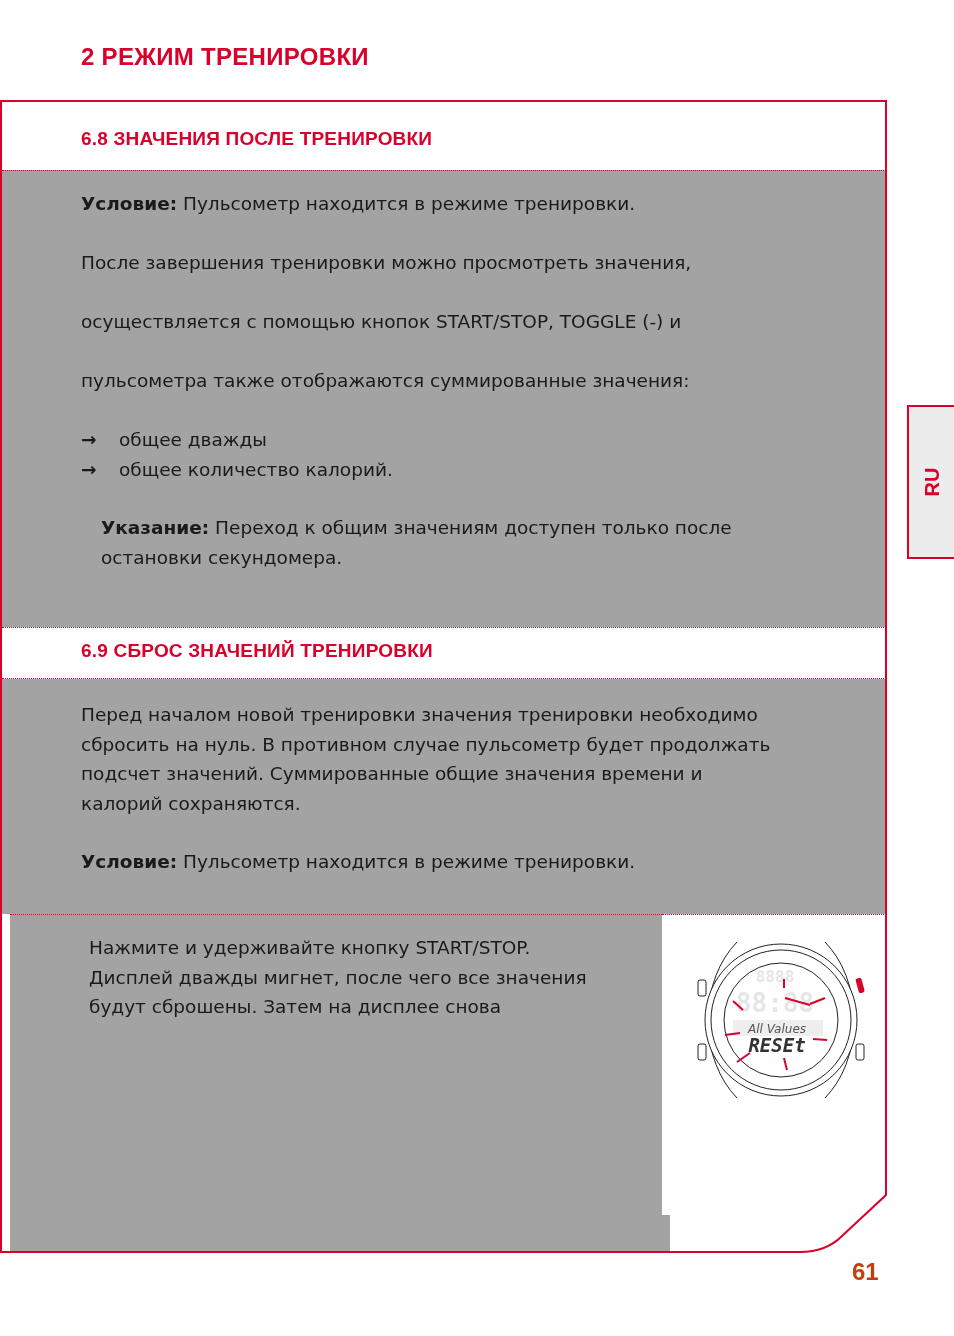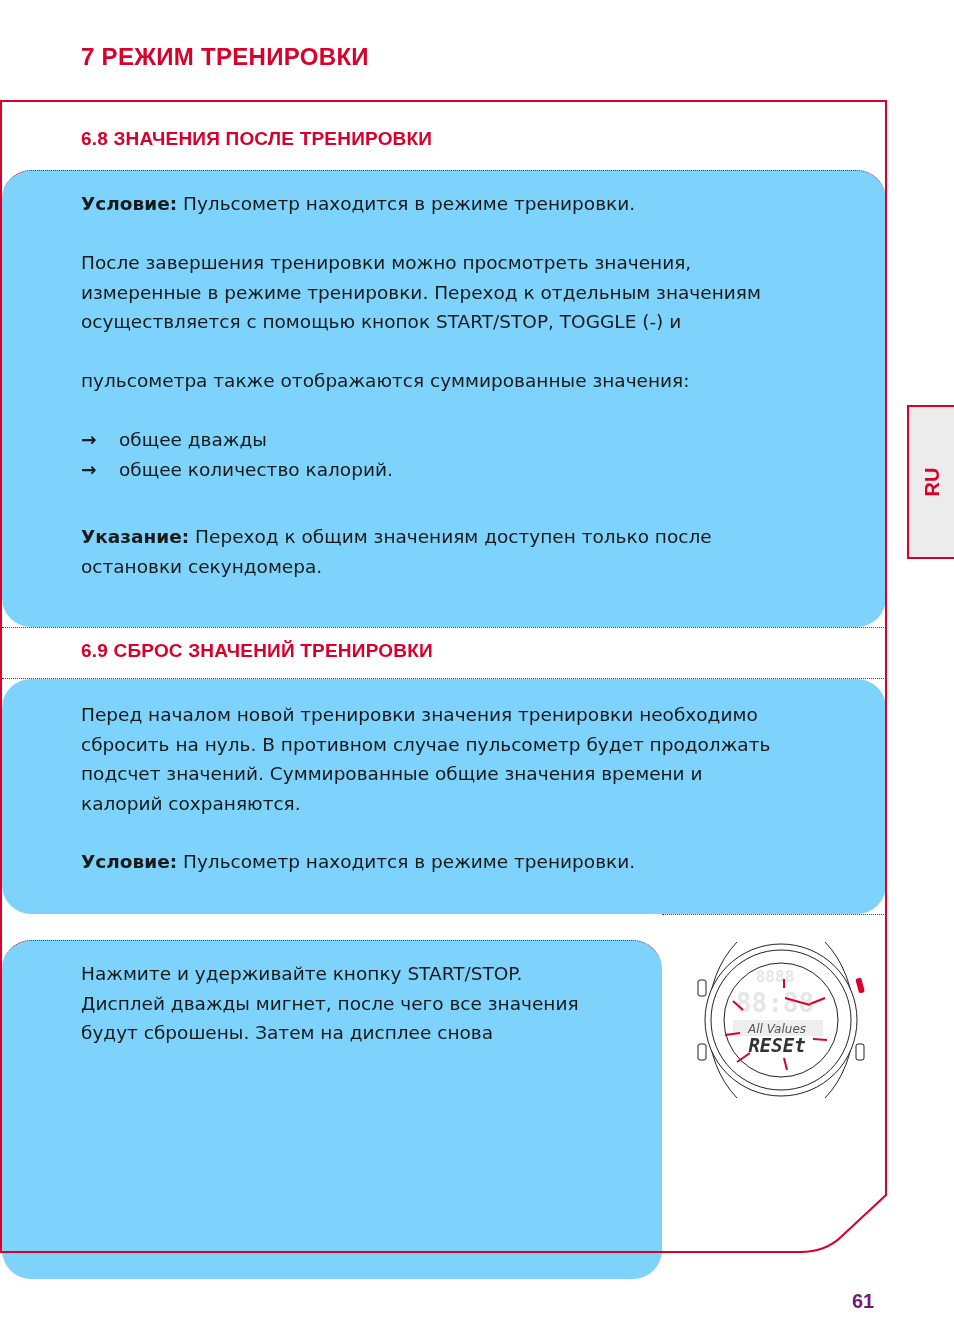--- a/index.html
+++ b/index.html
@@ -12,21 +12,21 @@
     position: absolute; left: 81px; top: 43px; margin: 0;
     font-family: "Liberation Sans", sans-serif; font-weight: bold;
     font-size: 24px; color: #d9002b; letter-spacing: 0.3px;
   }
   .frame {
     position: absolute; left: 0; top: 100px; width: 887px; height: 896px;
   }
   .frame svg.border { position: absolute; left: 0; top: 0; }
   .band { position: absolute; left: 2px; width: 884px; }
   .white { background: #ffffff; }
-  .grey { background: #7dd3fc; border-radius: 29px; }
+  .grey { background: #a3a3a3; }
   .dotted-top { border-top: 1px dotted #d9002b; }
   .dotted-bottom { border-bottom: 1px dotted #d9002b; }
   .section-heading {
     position: absolute; left: 79px; margin: 0;
     font-family: "Liberation Sans", sans-serif; font-weight: bold;
     font-size: 19px; color: #d9002b; letter-spacing: 0.2px;
   }
   .text {
     position: absolute; left: 79px; font-size: 18.5px; line-height: 29.5px;
     margin: 0; color: #1a1a1a;
@@ -39,51 +39,51 @@
     position: absolute; left: 907px; top: 405px; width: 47px; height: 154px;
     border: 2px solid #d9002b; border-right: none; background: #ececec; box-sizing: border-box;
   }
   .lang-tab span {
     position: absolute; left: 50%; top: 50%;
     transform: translate(-50%, -50%) rotate(-90deg);
     font-family: "Liberation Sans", sans-serif; font-weight: bold; font-size: 20px; color: #d9002b;
   }
   .page-number {
     position: absolute; left: 852px; top: 1258px;
-    font-family: "Liberation Sans", sans-serif; font-weight: bold; font-size: 20px; color: #701a75; margin-top: 32px;
+    font-family: "Liberation Sans", sans-serif; font-weight: bold; font-size: 24px; color: #c2410c;
   }
   .watch { position: absolute; left: 695px; top: 940px; }
 </style>
 </head>
 <body>
 
-<h1 class="chapter-title">7 РЕЖИМ ТРЕНИРОВКИ</h1>
+<h1 class="chapter-title">2 РЕЖИМ ТРЕНИРОВКИ</h1>
 
 <div class="frame">
 
   <div class="band white" style="top:0; height:70px;">
     <h2 class="section-heading" style="top:28px;">6.8 ЗНАЧЕНИЯ ПОСЛЕ ТРЕНИРОВКИ</h2>
   </div>
 
   <div class="band grey dotted-top" style="top:70px; height:456px;">
     <p class="text" style="top:18px;">
       <b>Условие:</b><span> Пульсометр находится в режиме тренировки.</span>
     </p>
     <p class="text" style="top:77px;">
       <span>После завершения тренировки можно просмотреть значения,</span><br>
-      <span>измеренные в режиме тренировки. Переход к отдельным значениям</span><br>
+      <br>
       <span>осуществляется с помощью кнопок START/STOP, TOGGLE (-) и</span><br>
       <br>
       <span>пульсометра также отображаются суммированные значения:</span>
     </p>
     <ul class="text bullet-list" style="top:254px;">
       <li><span class="arrow">→</span><span>общее дважды</span></li>
       <li><span class="arrow">→</span><span>общее количество калорий.</span></li>
     </ul>
-    <p class="text" style="top:351px;">
+    <p class="text" style="top:342px;margin-left:20px;">
       <b>Указание:</b><span> Переход к общим значениям доступен только после</span><br>
       <span>остановки секундомера.</span>
     </p>
   </div>
 
   <div class="band white dotted-top dotted-bottom" style="top:527px; height:50px;">
     <h2 class="section-heading" style="top:12px;">6.9 СБРОС ЗНАЧЕНИЙ ТРЕНИРОВКИ</h2>
   </div>
 
   <div class="band grey" style="top:579px; height:235px;">
@@ -91,21 +91,21 @@
       <span>Перед началом новой тренировки значения тренировки необходимо</span><br>
       <span>сбросить на нуль. В противном случае пульсометр будет продолжать</span><br>
       <span>подсчет значений. Суммированные общие значения времени и</span><br>
       <span>калорий сохраняются.</span>
     </p>
     <p class="text" style="top:168px;">
       <b>Условие:</b><span> Пульсометр находится в режиме тренировки.</span>
     </p>
   </div>
 
-  <div class="band grey dotted-top" style="top:840px; width:660px; height:338px;">
+  <div class="band grey dotted-top" style="top:814px; width:660px; height:338px;margin-left:8px;">
     <p class="text" style="top:18px;">
       <span>Нажмите и удерживайте кнопку START/STOP.</span><br>
       <span>Дисплей дважды мигнет, после чего все значения</span><br>
       <span>будут сброшены. Затем на дисплее снова</span><br>
     </p>
   </div>
   <div class="band white dotted-top" style="top:814px; left:662px; width:224px; height:300px;"></div>
 
   <svg class="border" width="887" height="1153">
     <path d="M1 1152 L1 1 L886 1 L886 1095 L842 1136 Q826 1152 800 1152 L0 1152" fill="none" stroke="#d9002b" stroke-width="2"></path>

